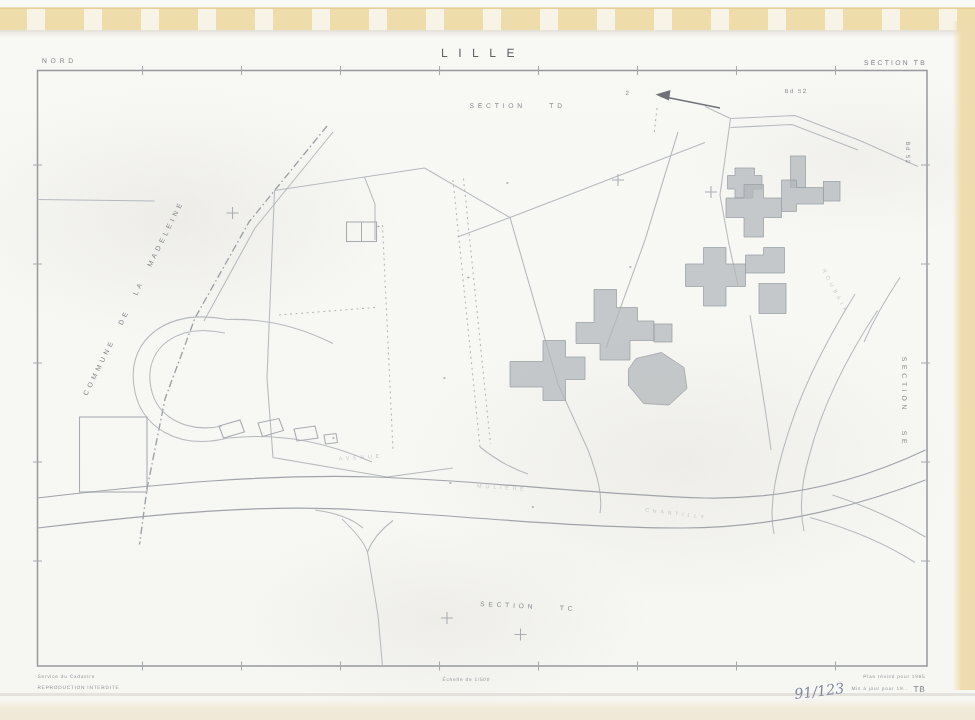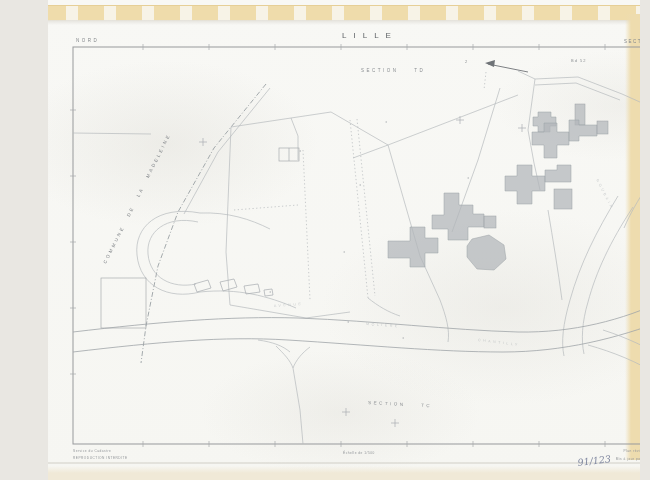--- a/index.html
+++ b/index.html
@@ -1,20 +1,19 @@
 <!DOCTYPE html>
 <html><head>
 <meta charset="utf-8">
 <style>
   html,body{margin:0;padding:0;background:#e9e7e2;}
   .stage{
-    position:relative;width:592px;height:480px;overflow:hidden;
+    position:relative;width:650px;height:480px;overflow:hidden;
     background:#1d4ed8;
     font-family:"Liberation Sans",sans-serif;
-    margin-left:48px;
   }
   
   .paper{
     position:absolute;left:0;top:0;width:650px;height:480px;
     background:
       radial-gradient(220px 120px at 18% 30%, rgba(213,211,203,0.30), transparent 70%),
       radial-gradient(260px 140px at 70% 64%, rgba(214,212,205,0.28), transparent 70%),
       radial-gradient(200px 90px  at 45% 86%, rgba(215,213,206,0.26), transparent 70%),
       radial-gradient(180px 80px  at 88% 22%, rgba(216,214,207,0.24), transparent 70%),
       linear-gradient(#f8f8f5,#f6f6f2);

